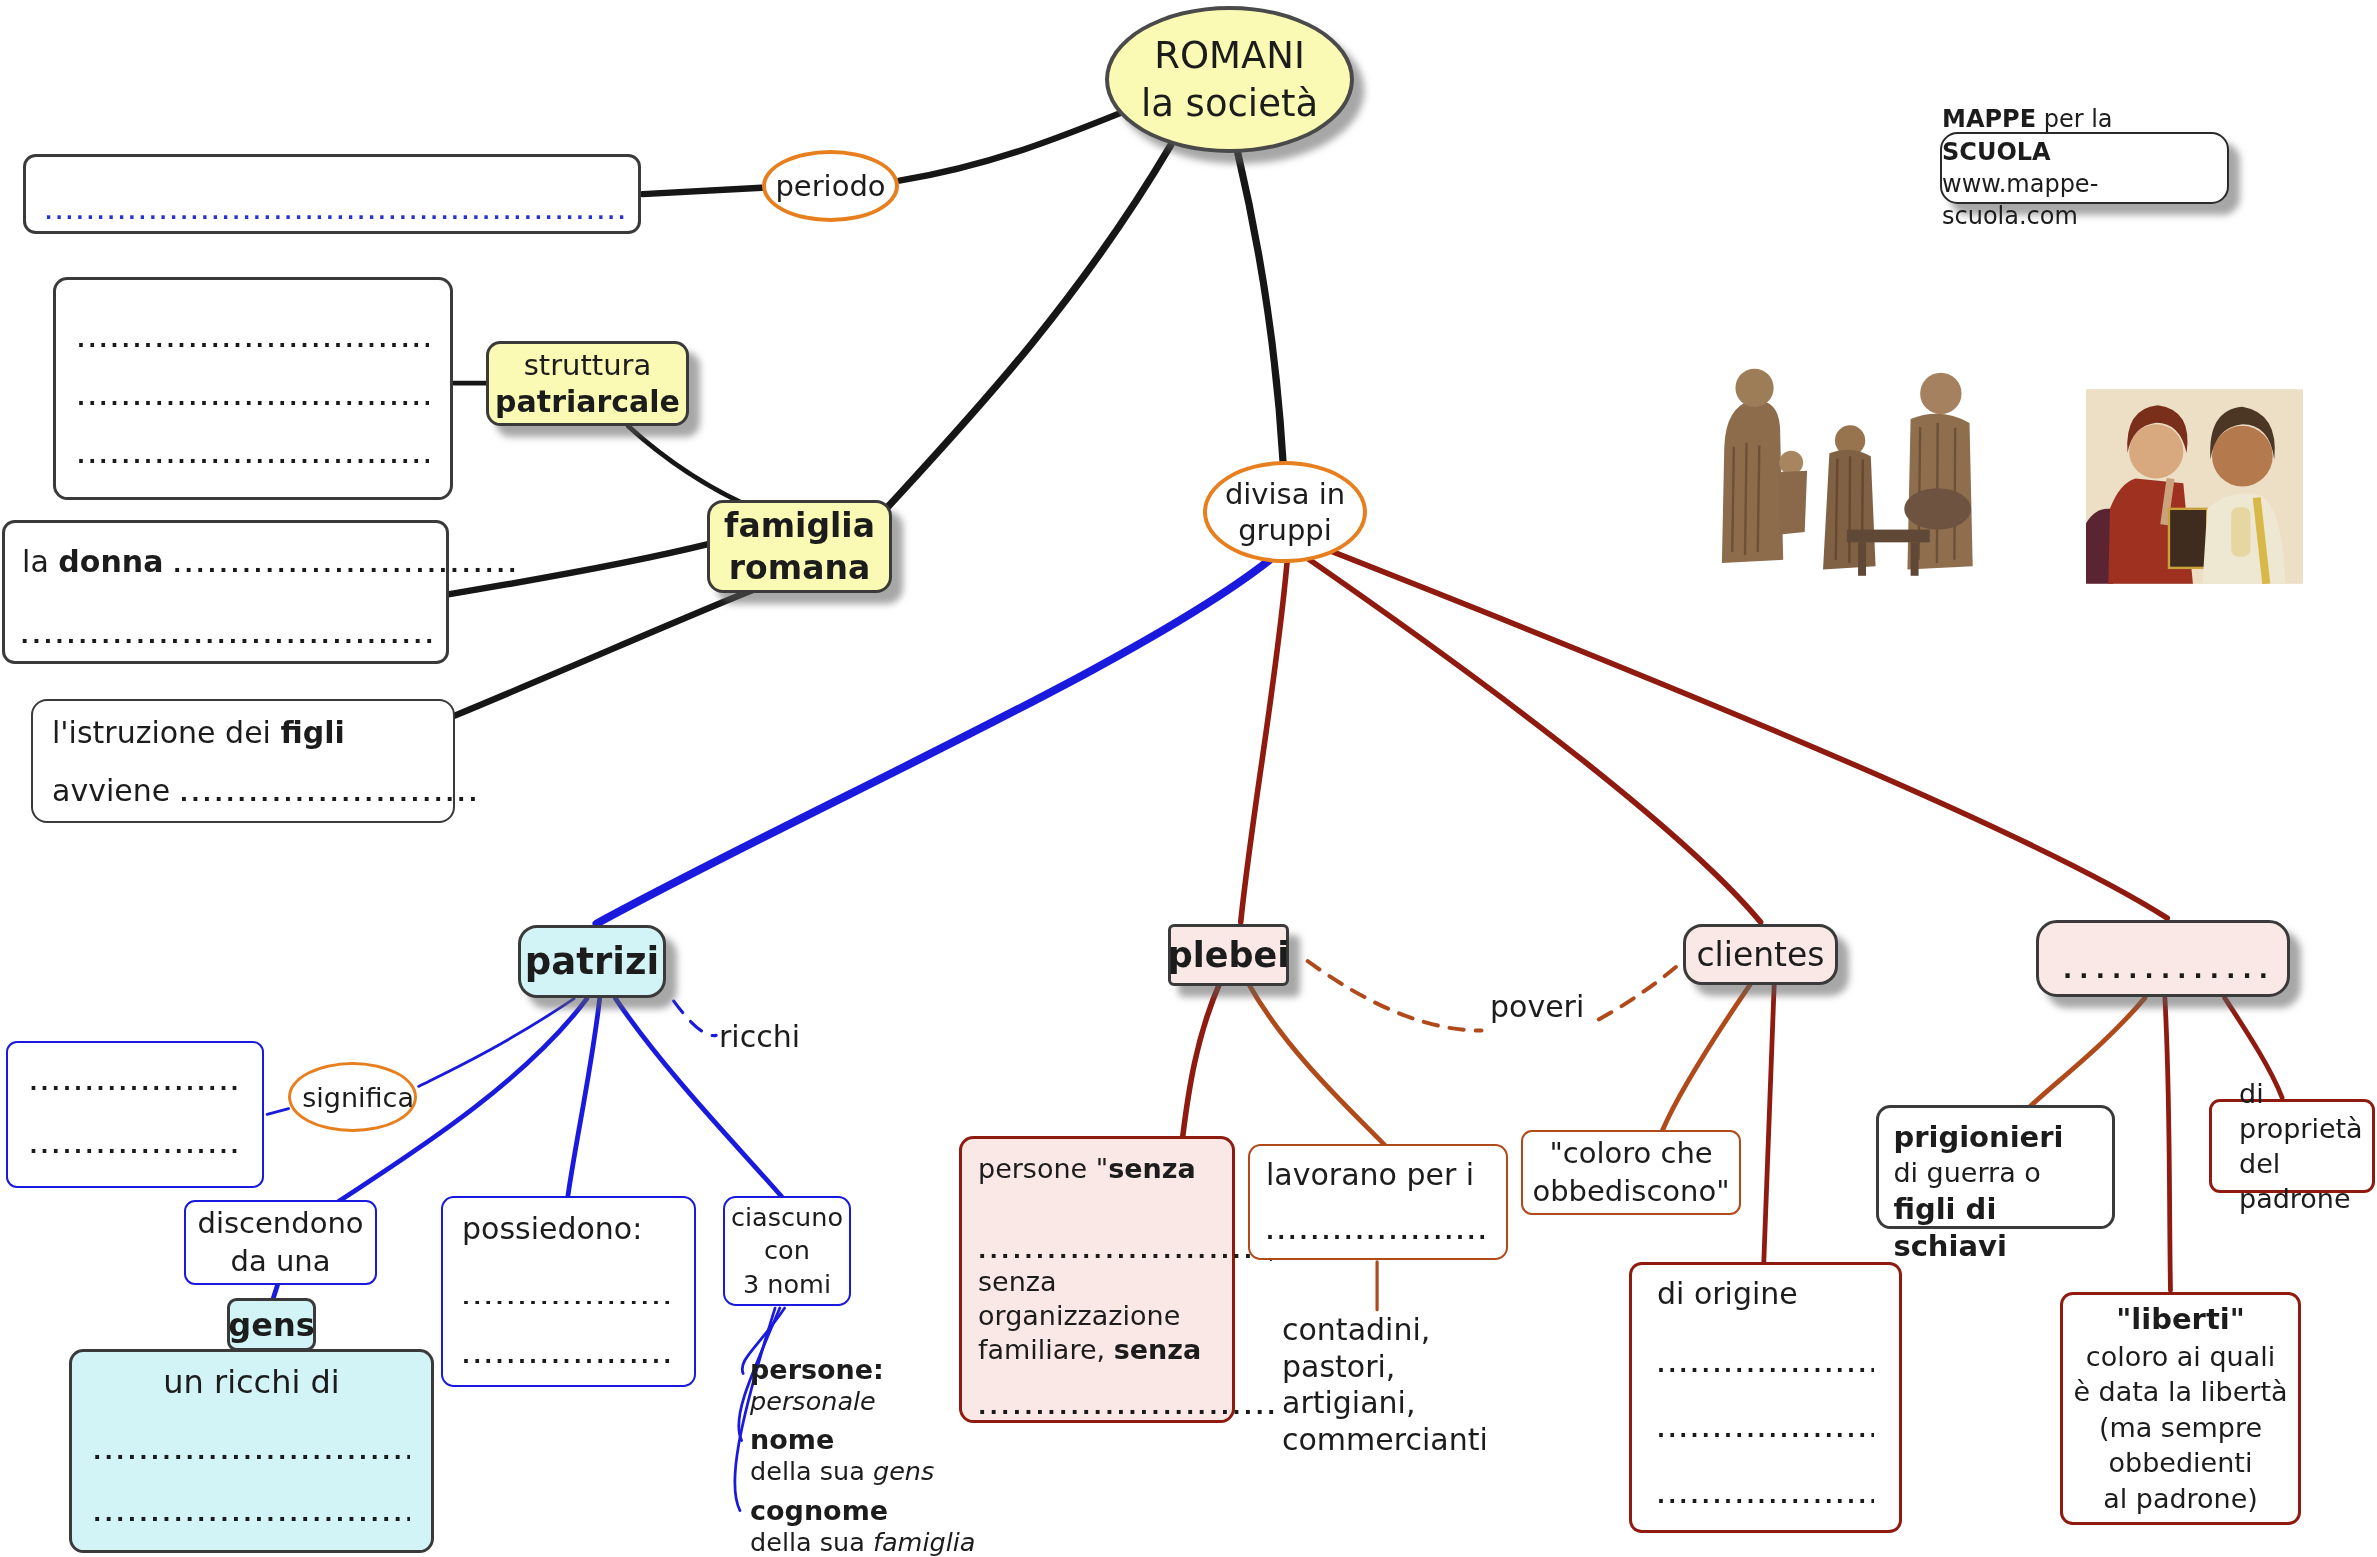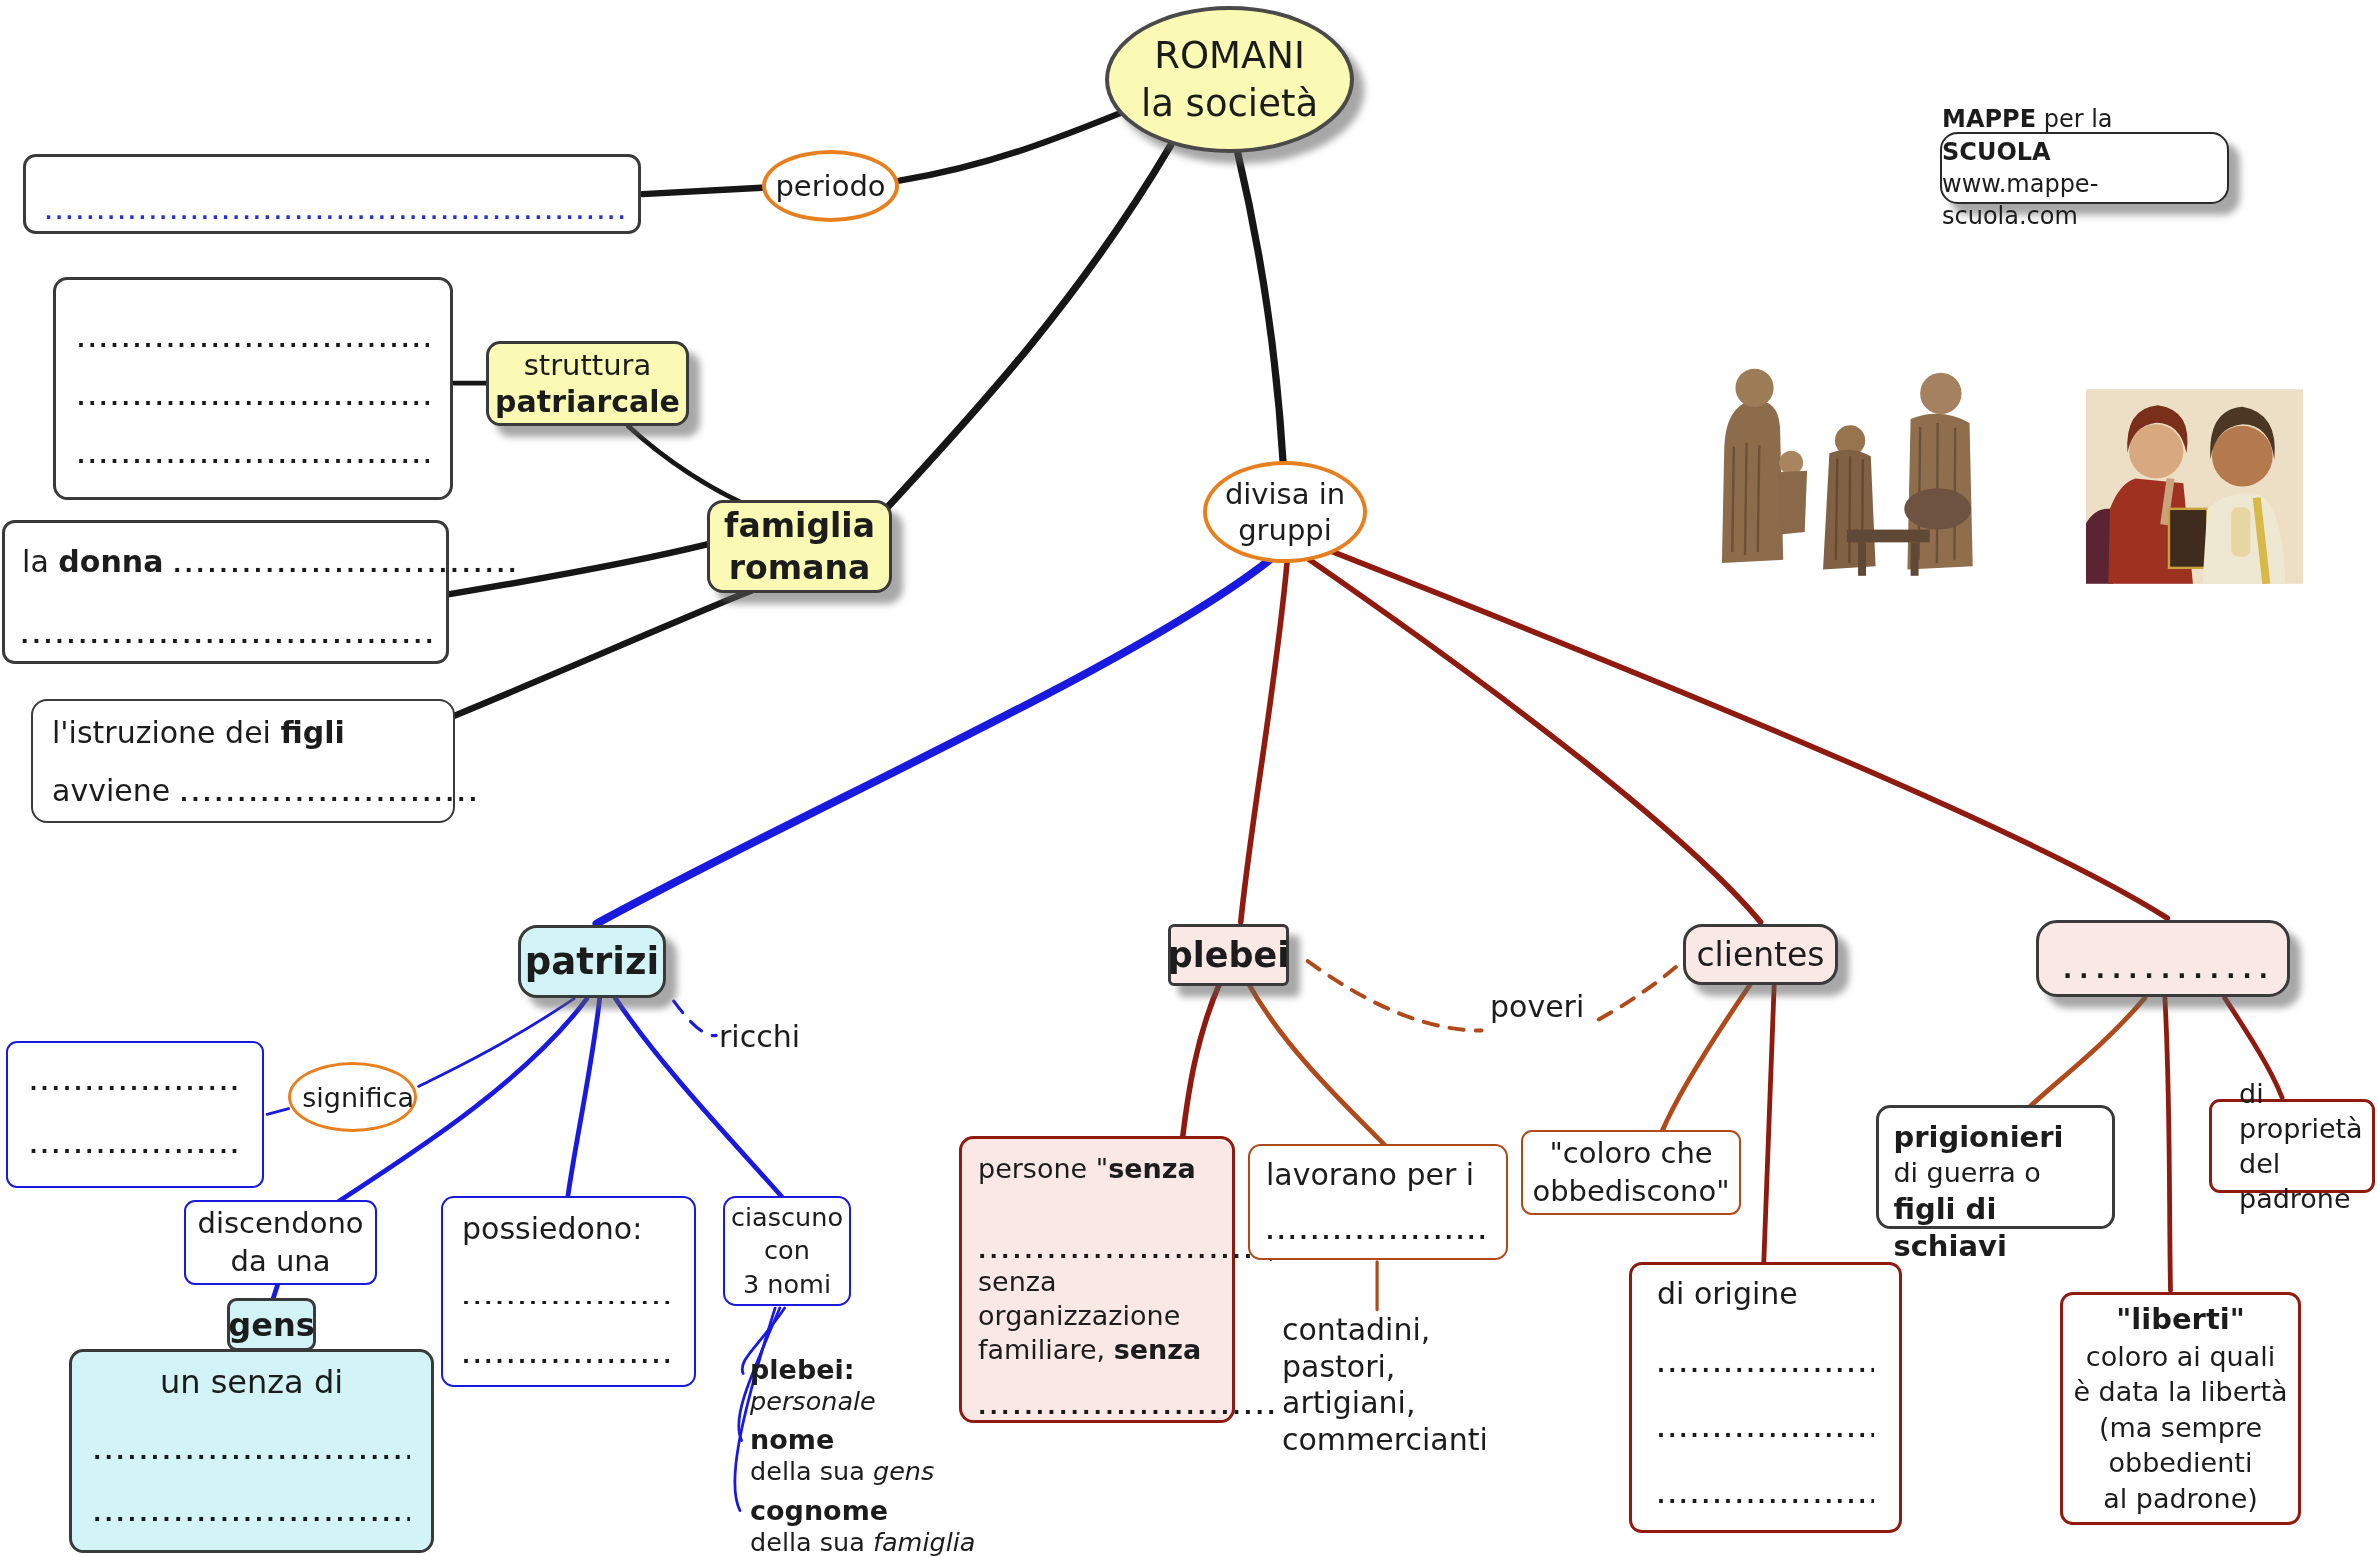--- a/index.html
+++ b/index.html
@@ -182,39 +182,39 @@
   <div class="abs ctr bluebox" style="left:184px;top:1200px;width:193px;height:85px;font-size:29px;line-height:1.3;">
     <span>discendono</span>
     <span>da una</span>
   </div>
 
   <div class="abs ctr box fill-cyan" style="left:227px;top:1298px;width:89px;height:53px;border-radius:9.6px;font-size:32px;font-weight:bold;">
     <span>gens</span>
   </div>
 
   <div class="abs box fill-cyan" style="left:69px;top:1349px;width:365px;height:204px;border-radius:14.4px;display:flex;flex-direction:column;justify-content:space-between;padding:11px 21px 24px;">
-    <div style="font-size:32px;text-align:center;">un senza di</div>
+    <div style="font-size:32px;text-align:center;">un ricchi di</div>
     <span class="dots" style="font-size:22px;">....................................</span>
     <span class="dots" style="font-size:22px;">....................................</span>
   </div>
 
   <div class="abs bluebox" style="left:441px;top:1196px;width:255px;height:191px;border-radius:12.8px;display:flex;flex-direction:column;justify-content:space-between;padding:12.8px 19px 22px;gap:40px;">
     <div style="font-size:30px;">possiedono:</div>
     <span class="dots" style="font-size:21px;">........................</span>
     <span class="dots" style="font-size:21px;">........................</span>
   </div>
 
   <div class="abs ctr bluebox" style="left:723px;top:1196px;width:128px;height:110px;border-radius:12.8px;font-size:25.5px;line-height:1.3;">
     <span>ciascuno</span>
     <span>con</span>
     <span>3 nomi</span>
   </div>
 
   <div class="abs" style="left:750px;top:1354px;line-height:1.2;">
-    <div style="font-size:27px;"><b>plebei:</b></div>
+    <div style="font-size:27px;"><b>persone:</b></div>
     <div class="it" style="font-size:25.5px;">personale</div>
   </div>
 
   <div class="abs" style="left:750px;top:1424px;line-height:1.2;">
     <div style="font-size:27px;"><b>nome</b></div>
     <div style="font-size:25.5px;"><span>della sua </span><span class="it">gens</span></div>
   </div>
 
   <div class="abs" style="left:750px;top:1495px;line-height:1.2;">
     <div style="font-size:27px;"><b>cognome</b></div>

